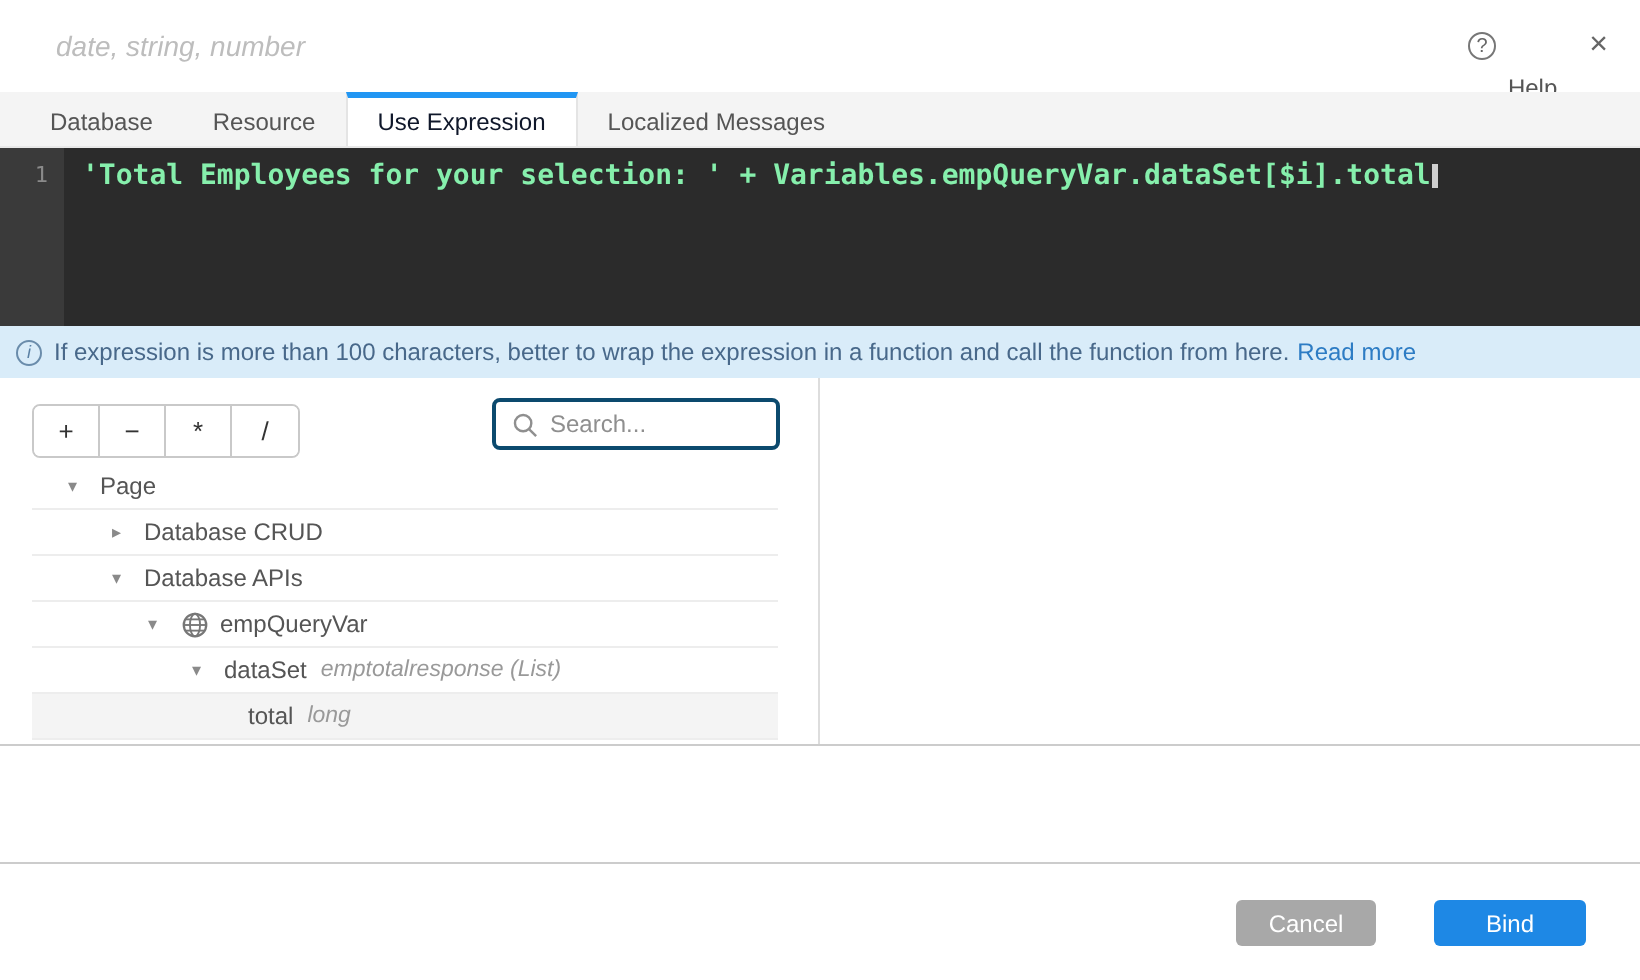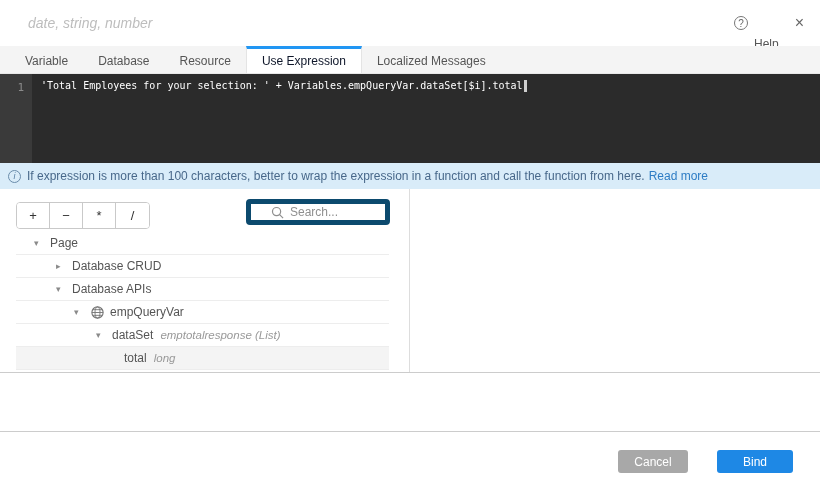--- a/index.html
+++ b/index.html
@@ -25,22 +25,22 @@
   .tab { display:flex; align-items:center; padding:0 15px; font-size:12px; color:#555;
          border-top:3px solid transparent; cursor:pointer; }
   .tab.active { background:#fff; color:#0f172a; border-top:3px solid #2196f3;
                 border-left:1px solid #e4e4e4; border-right:1px solid #e4e4e4; }
 
   
   .editor { position:absolute; top:74px; left:0; right:0; height:89px; background:#2b2b2b;
             display:flex; font-family:"DejaVu Sans Mono", monospace; }
   .gutter { width:32px; background:#3a3a3a; color:#8a8a8a; font-size:11px;
             text-align:right; padding:7px 8px 0 0; }
-  .code-area { flex:1; padding:6px 0 0 9px; color:#ffffff; font-size:10px;
-               font-weight:normal; white-space:pre; letter-spacing:0; }
+  .code-area { flex:1; padding:6px 0 0 9px; color:#86efac; font-size:14px;
+               font-weight:bold; white-space:pre; letter-spacing:0; }
   .caret { display:inline-block; width:3px; height:12px; background:#cfcfcf;
            vertical-align:middle; margin-left:1px; }
 
   
   .infobar { position:absolute; top:163px; left:0; right:0; height:26px; background:#d9ecf9;
              display:flex; align-items:center; padding:0 8px; font-size:12px; color:#48688a; }
   .info-circle { width:13px; height:13px; border:1px solid #6a8cab; border-radius:50%;
                  font-size:9px; font-style:italic; color:#5b81a5; display:flex;
                  align-items:center; justify-content:center; margin-right:6px; flex:0 0 auto; }
   .readmore { color:#2d7cc4; margin-left:4px; cursor:pointer; text-decoration:none; }
@@ -54,22 +54,22 @@
 
   
   .ops { position:absolute; left:16px; top:13px; display:flex; border:1px solid #c9c9c9;
          border-radius:4px; background:#fff; overflow:hidden; }
   .op { width:33px; height:25px; border:none; background:#fff; font-size:13px; color:#333;
         border-right:1px solid #c9c9c9; cursor:pointer; font-family:"Liberation Sans",sans-serif; }
   .op:last-child { border-right:none; }
 
   
   .searchbox { position:absolute; left:246px; top:10px; width:144px; height:26px;
-               border:5px solid #0c4a6e; border-radius:4px; background:#fff;
-               display:flex; align-items:center; padding:0 20px; }
+               border:2px solid #0c4a6e; border-radius:4px; background:#fff;
+               display:flex; align-items:center; padding:0 8px; }
   .search-icon { width:13px; height:13px; margin-right:6px; flex:0 0 auto; }
   .searchbox input { border:none; outline:none; width:100%; font-size:12px; color:#444;
                      font-family:"Liberation Sans",sans-serif; }
   .searchbox input::placeholder { color:#8f8f8f; }
 
   
   .tree { position:absolute; top:43px; left:0; right:0; }
   .trow { height:23px; margin:0 20px 0 16px; display:flex; align-items:center;
           font-size:12px; color:#555; border-bottom:1px solid #ededed; cursor:pointer; }
   .trow.selected { background:#f4f4f4; }
@@ -108,21 +108,20 @@
     <div class="title-actions">
       <span class="help-wrap">
         <span class="help-circle">?</span>
         <span class="help-text">Help</span>
       </span>
       <span class="close-x">×</span>
     </div>
   </div>
 
   <div class="tabs">
-    <div class="tab">Variable</div>
     <div class="tab">Database</div>
     <div class="tab">Resource</div>
     <div class="tab active">Use Expression</div>
     <div class="tab">Localized Messages</div>
   </div>
 
   <div class="editor">
     <div class="gutter">
       <span>1</span>
     </div>

